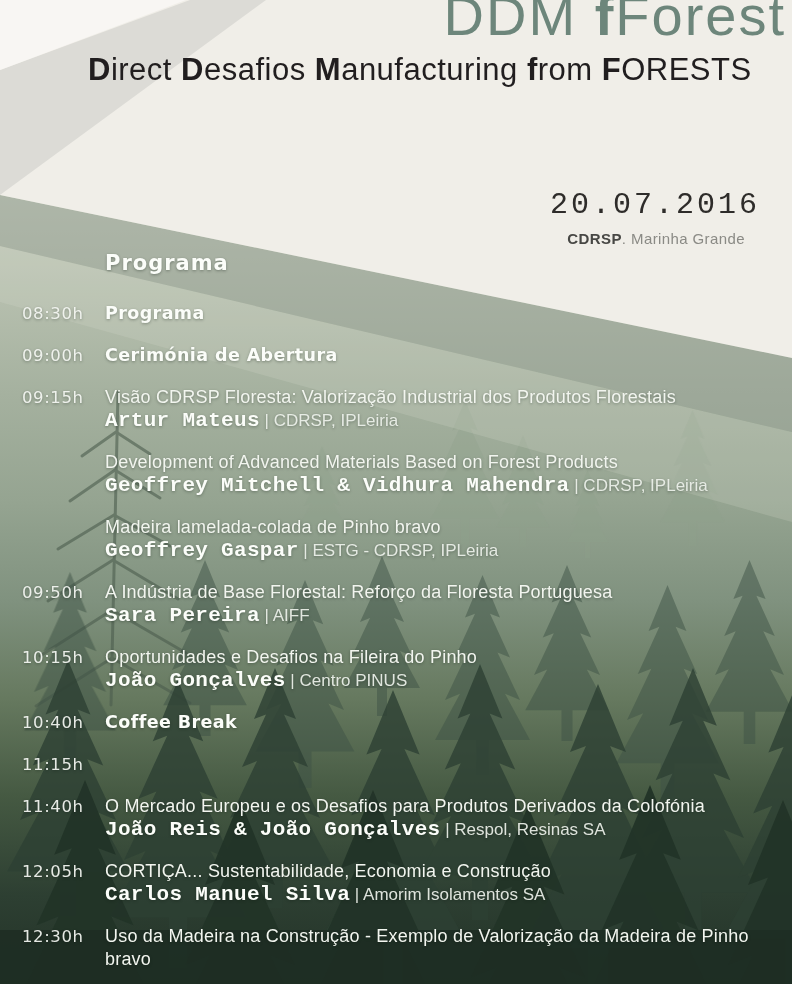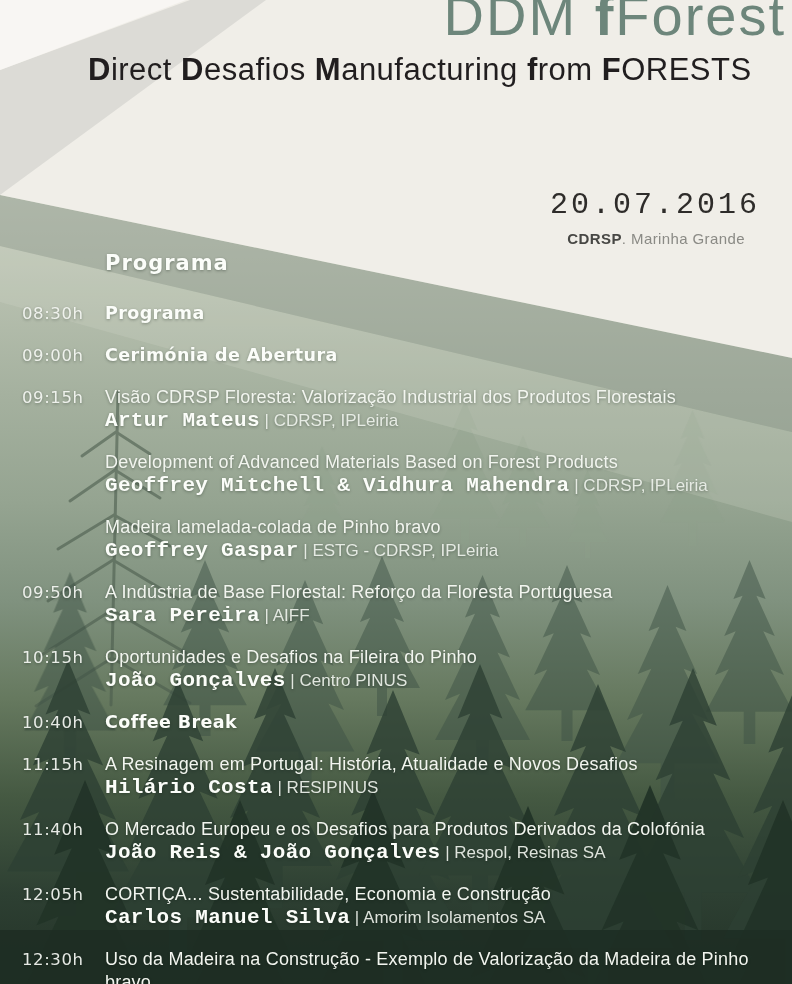--- a/index.html
+++ b/index.html
@@ -200,24 +200,20 @@
           </div>
         </div>
         <div class="row">
           <div class="time">10:40h</div>
           <div class="content">
             <div class="title bold-title">Coffee Break</div>
           </div>
         </div>
         <div class="row">
           <div class="time">11:15h</div>
-          <div class="content">
-            <div class="title">A Resinagem em Portugal: História, Atualidade e Novos Desafios</div>
-            <div class="speaker-line"><span class="speaker">Hilário Costa</span><span class="sep"> | </span><span class="affil">RESIPINUS</span></div>
-          </div>
         </div>
         <div class="row">
           <div class="time">11:40h</div>
           <div class="content">
             <div class="title">O Mercado Europeu e os Desafios para Produtos Derivados da Colofónia</div>
             <div class="speaker-line"><span class="speaker">João Reis &amp; João Gonçalves</span><span class="sep"> | </span><span class="affil">Respol, Resinas SA</span></div>
           </div>
         </div>
         <div class="row">
           <div class="time">12:05h</div>

